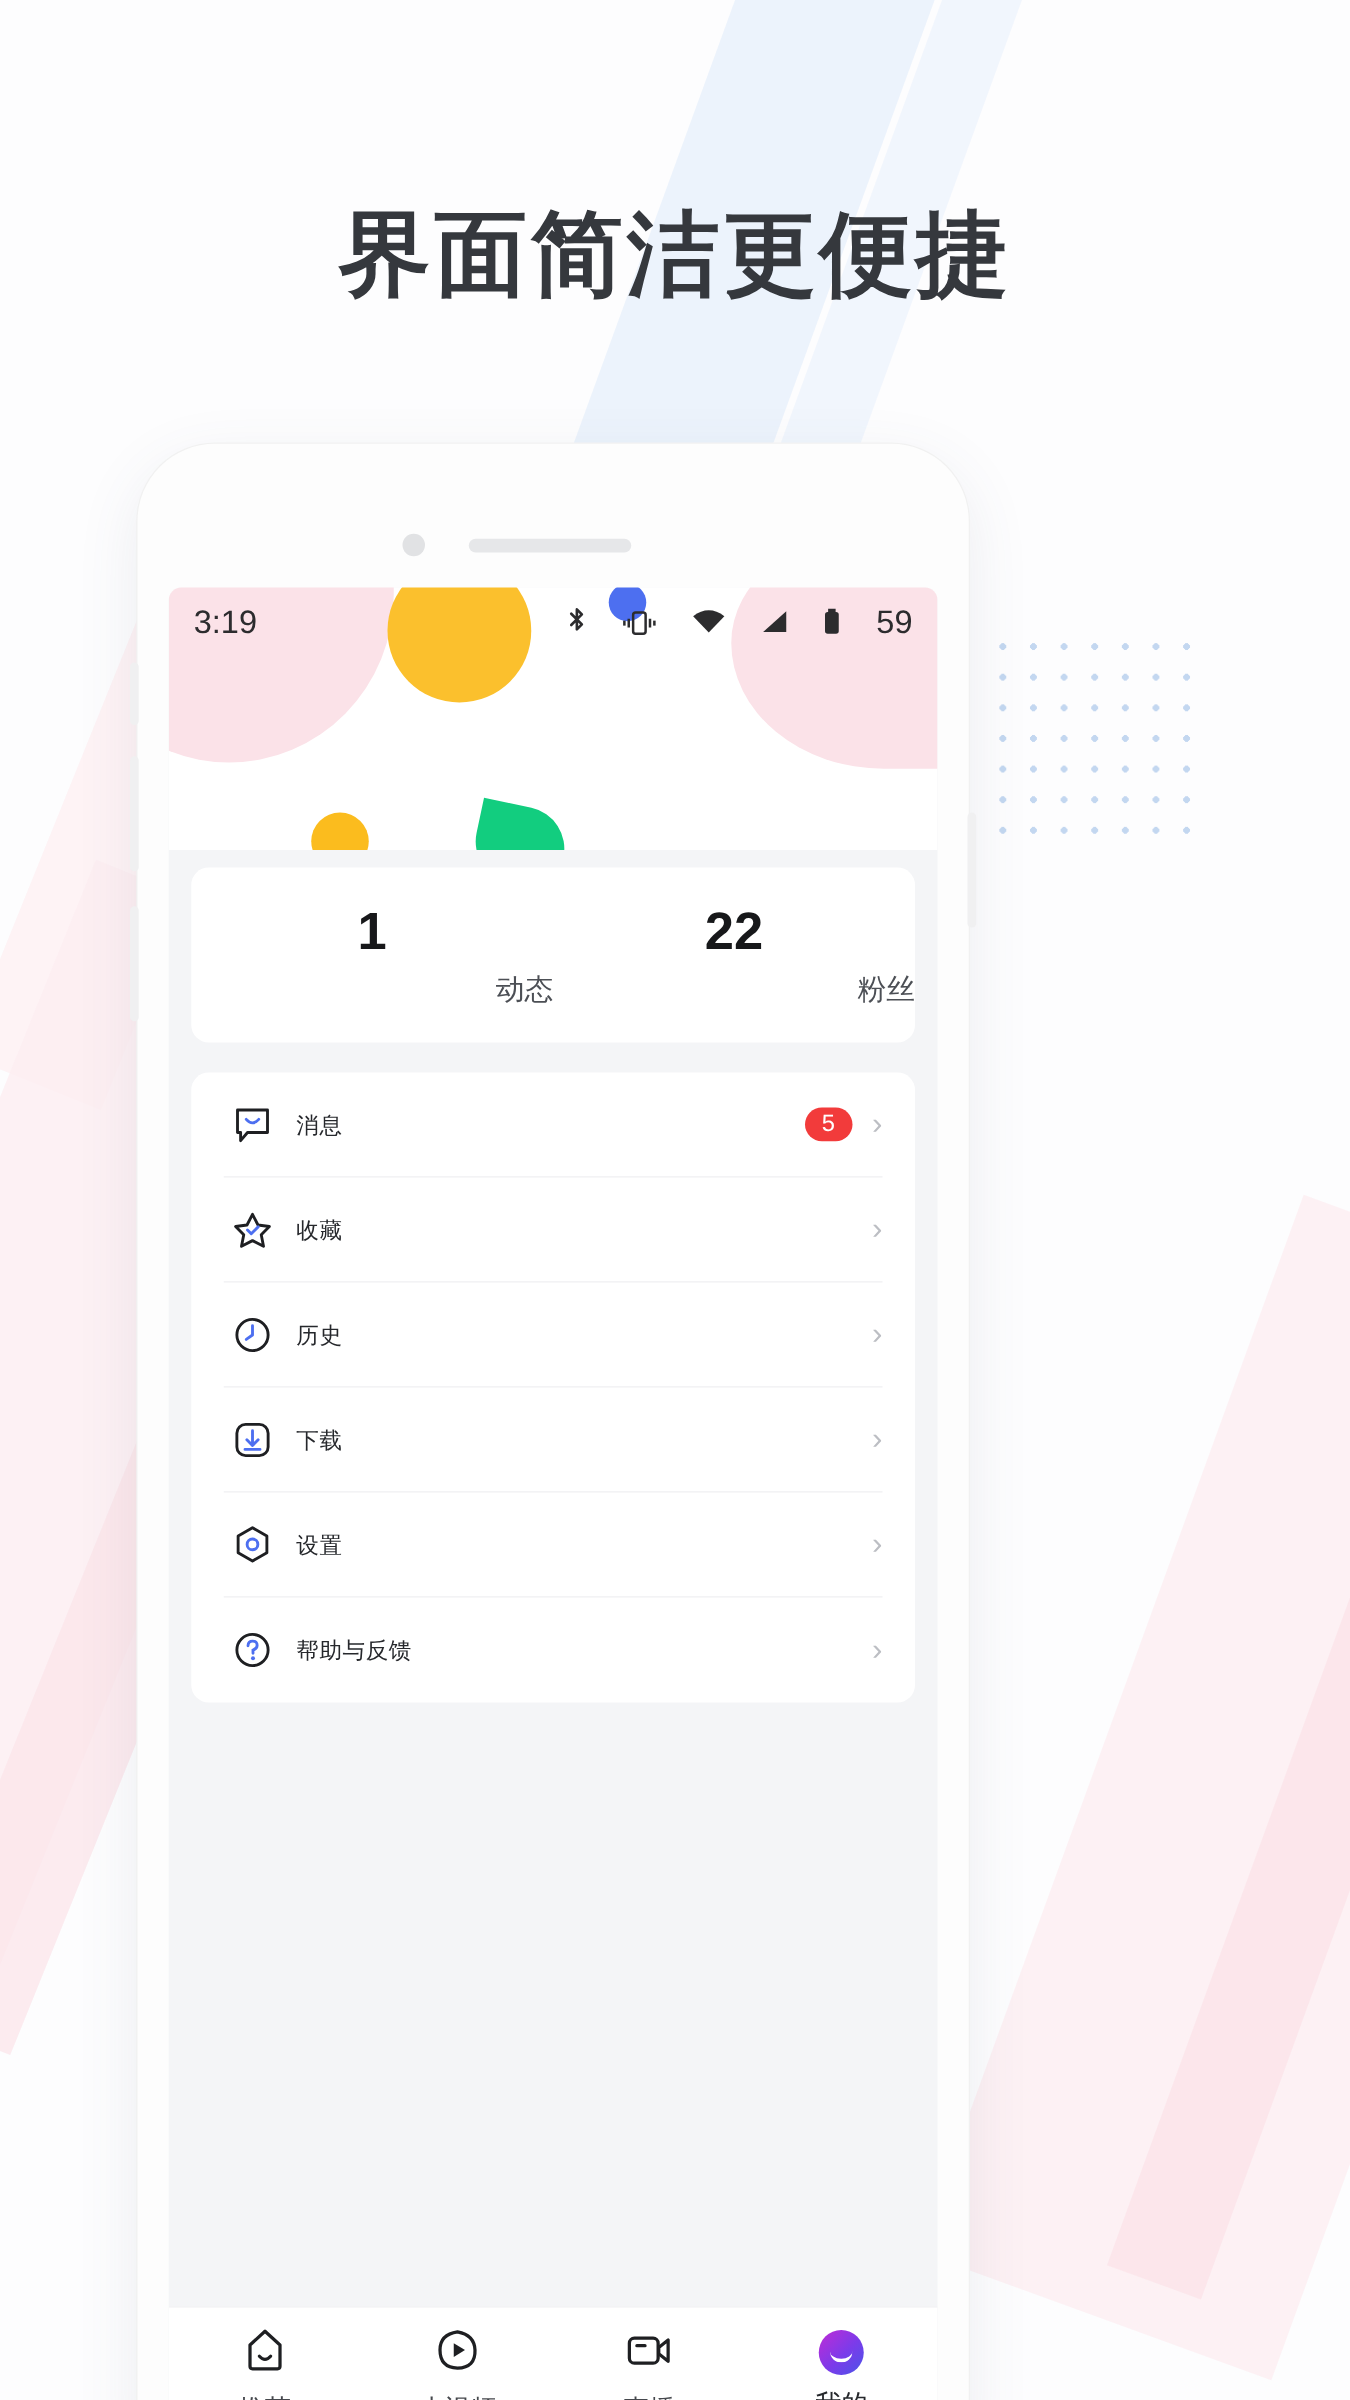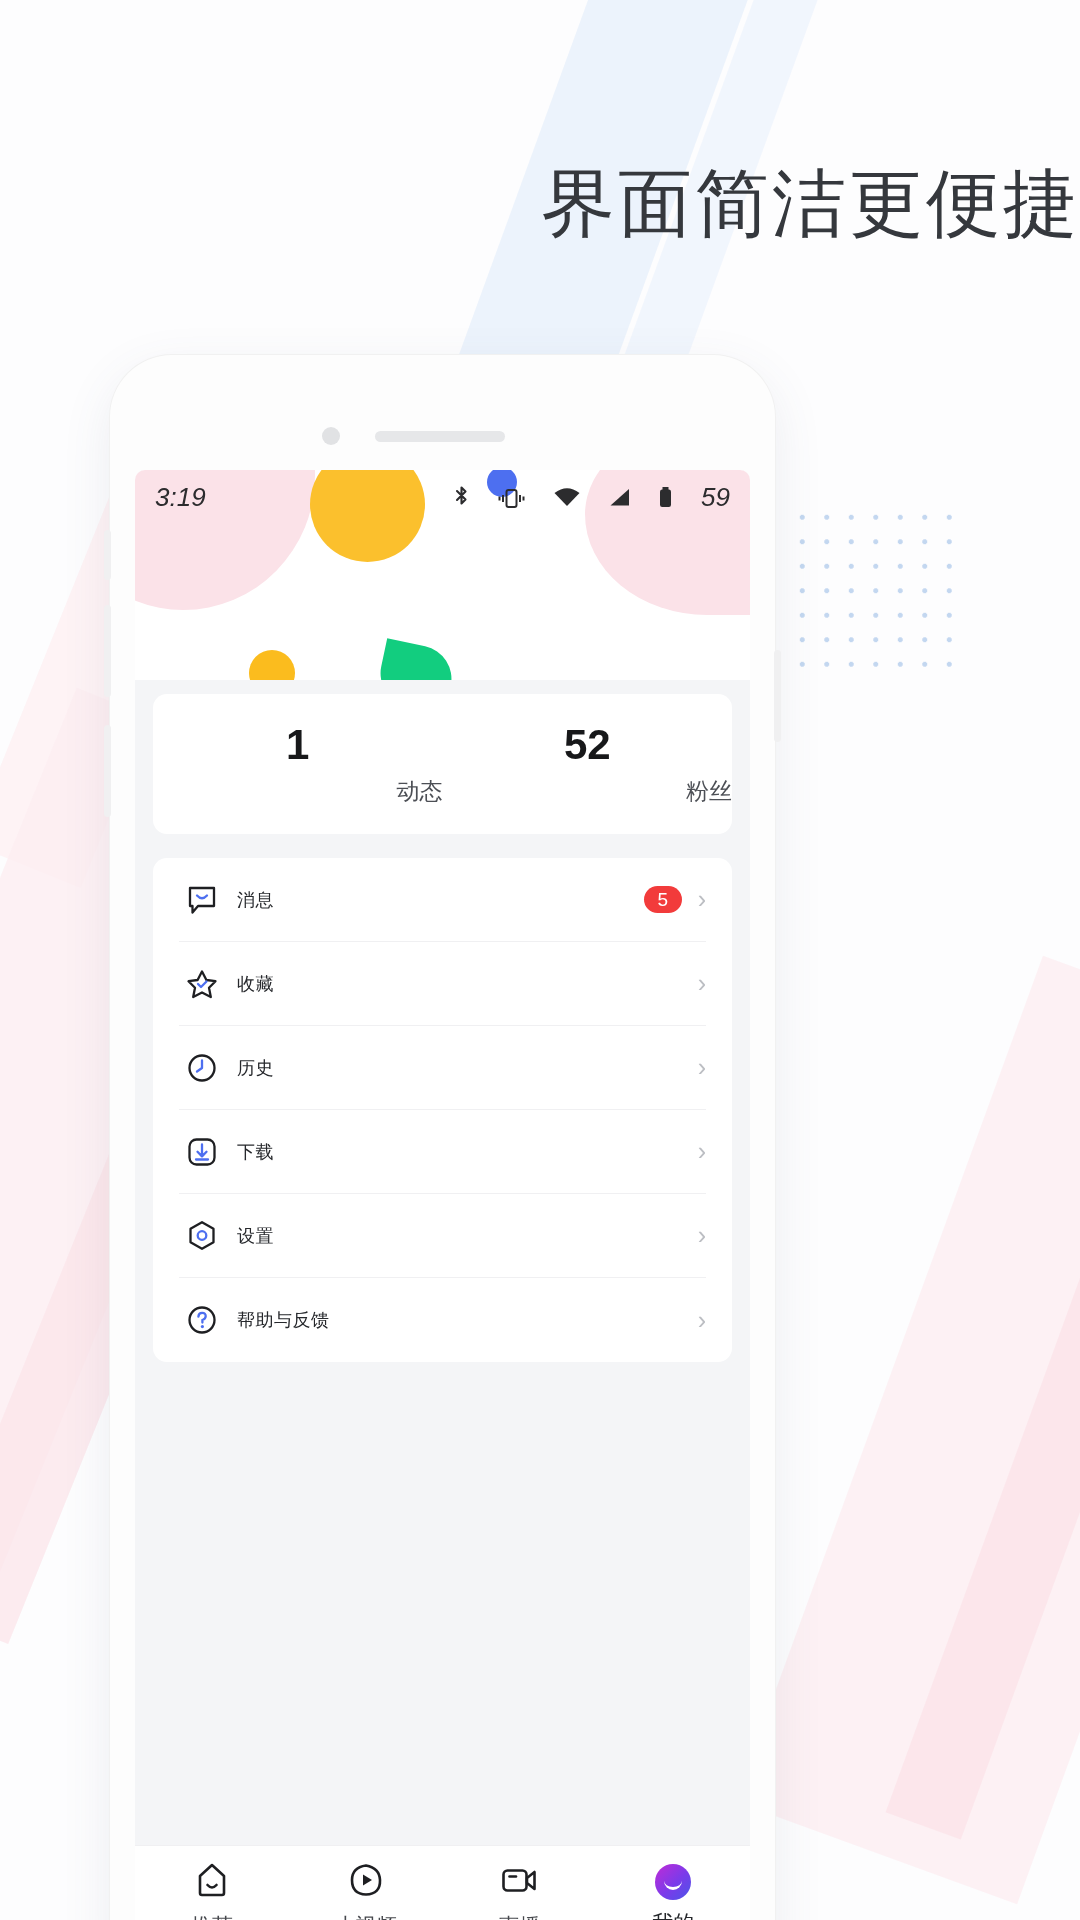--- a/index.html
+++ b/index.html
@@ -22,22 +22,22 @@
   .stripe-e { width:300px; height:900px;  left:880px; top:980px;  transform:rotate(20deg); background:#fdeef2; opacity:.85;}
   .stripe-f { width:80px;  height:800px;  left:1020px;top:1050px; transform:rotate(20deg); background:#fbe3e9; opacity:.8;}
   .stripe-g { width:120px; height:400px; left:40px; top:480px; transform:rotate(22deg); background:#fdeef1; opacity:.7;}
 
   .dot-grid { position:absolute; left:790px; top:505px; width:180px; height:175px;
       background-image:radial-gradient(#b9d0ee 2.6px, transparent 2.7px);
       background-size:24.5px 24.5px; opacity:.85; }
 
   
   .headline {
-    position:absolute; top:155px; left:0; width:1080px; text-align:right;
-    font-size:74px; font-weight:normal; color:#35383d; letter-spacing:3px;
+    position:absolute; top:155px; left:0; width:1080px; text-align:center;
+    font-size:74px; font-weight:bold; color:#35383d; letter-spacing:3px;
     font-family:"DejaVu Sans","Liberation Sans",sans-serif;
   }
 
   
   .phone {
     position:absolute; left:110px; top:355px; width:665px; height:1600px;
     background:#fdfdfd; border-radius:62px 62px 0 0;
     box-shadow:0 0 0 1px #f1f1f1, 0 16px 50px rgba(80,90,120,.10);
   }
   .phone-btn { position:absolute; left:-6px; width:7px; border-radius:4px; background:#f0f0f1; }
@@ -50,21 +50,21 @@
   .notch-speaker { position:absolute; left:265px; top:76px; width:130px; height:11px; border-radius:6px; background:#e6e7e9; }
 
   .screen {
     position:absolute; left:25px; top:115px; width:615px; height:1485px;
     background:#f4f5f7; border-radius:10px 10px 0 0; overflow:hidden;
   }
 
   
   .statusbar {
     position:relative; height:55px; display:flex; align-items:center;
-    justify-content:space-between; padding:0 20px; z-index:5;font-style:italic;
+    justify-content:space-between; padding:0 20px; z-index:5;
   }
   .st-time { font-size:26px; color:#2c2c2e; font-family:"Liberation Sans",sans-serif; }
   .st-right { display:flex; align-items:center; gap:26px; }
   .st-batt-num { font-size:26px; color:#2c2c2e; margin-left:2px; }
 
   
   .hero { position:relative; height:265px; background:#ffffff; overflow:hidden; margin-top:-55px; padding-top:55px; }
   .hero-blob-pink {
     position:absolute; left:-75px; top:-35px; width:255px; height:230px;
     background:#fbe2e8; border-radius:0 0 62% 58% / 0 0 70% 62%;
@@ -208,21 +208,21 @@
       <div class="hero-leaf-green"></div>
 
     </div>
 
     <div class="card stats">
       <div class="stat">
         <div class="stat-num">1</div>
         <div class="stat-lab">动态</div>
       </div>
       <div class="stat">
-        <div class="stat-num">52</div>
+        <div class="stat-num">22</div>
         <div class="stat-lab">粉丝</div>
       </div>
     </div>
 
     <div class="card menu">
 
       <div class="menu-row">
         <span class="menu-ico">
           <svg width="34" height="34" viewBox="0 0 34 34">
             <path d="M5 5 H29 V23 H13 L7.5 29.5 V23 H5 Z" fill="none" stroke="#1e1f22" stroke-width="2.3" stroke-linejoin="round"></path>

